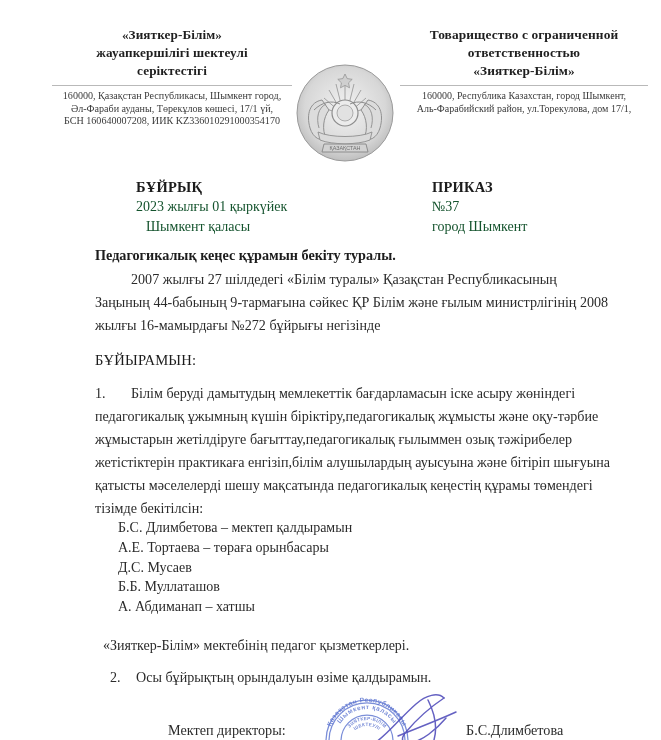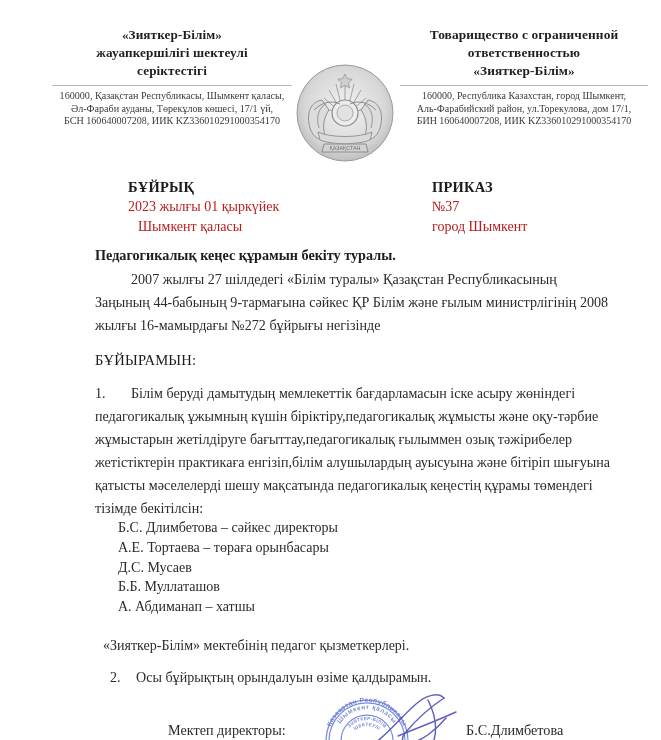--- a/index.html
+++ b/index.html
@@ -78,34 +78,34 @@
 
   
   .order-block {
     position: absolute;
     left: 0;
     top: 178px;
     width: 661px;
     height: 60px;
   }
   .ob-col { position: absolute; top: 0; }
-  .ob-left  { left: 128px; }
+  .ob-left  { left: 136px; }
   .ob-right { left: 432px; }
 
   .ob-head {
     font-weight: bold;
     font-size: 14.5px;
     line-height: 19px;
     color: #1c1c1c;
     letter-spacing: 0.2px;
   }
   .ob-line {
     font-size: 14px;
     line-height: 20px;
-    color: #b91c1c;
+    color: #14532d;
   }
   .ob-left .ob-line.indent { padding-left: 10px; }
 
   
   .subject {
     position: absolute;
     left: 95px;
     top: 245px;
     width: 520px;
     font-weight: bold;
@@ -234,37 +234,36 @@
   <div class="letterhead">
 
     <div class="lh-col lh-left">
       <div class="lh-title">
         <div>«Зияткер-Білім»</div>
         <div>жауапкершілігі шектеулі</div>
         <div>серіктестігі</div>
       </div>
       <div class="lh-rule"></div>
       <div class="lh-addr">
-        <div>160000, Қазақстан Республикасы, Шымкент қаласы,</div>
+        <div>160000, Қазақстан Республикасы, Шымкент город,</div>
         <div>Әл-Фараби ауданы, Төрекұлов көшесі, 17/1 үй,</div>
         <div>БСН 160640007208,  ИИК KZ336010291000354170</div>
       </div>
     </div>
 
     <div class="lh-col lh-right">
       <div class="lh-title">
         <div>Товарищество с ограниченной</div>
         <div>ответственностью</div>
         <div>«Зияткер-Білім»</div>
       </div>
       <div class="lh-rule"></div>
       <div class="lh-addr">
         <div>160000, Республика Казахстан, город Шымкент,</div>
         <div>Аль-Фарабийский район, ул.Торекулова, дом 17/1,</div>
-        <div>БИН 160640007208,  ИИК KZ336010291000354170</div>
       </div>
     </div>
 
     <div class="emblem">
       <svg viewBox="0 0 98 122" xmlns="http://www.w3.org/2000/svg">
         <defs>
           <radialGradient id="eg" cx="50%" cy="45%" r="60%">
             <stop offset="0%" stop-color="#f2f2f2"></stop>
             <stop offset="70%" stop-color="#d7d7d7"></stop>
             <stop offset="100%" stop-color="#b5b5b5"></stop>
@@ -324,21 +323,21 @@
   <div class="preamble">2007 жылғы 27 шілдедегі «Білім туралы» Қазақстан Республикасының Заңының 44-бабының 9-тармағына сәйкес ҚР Білім және ғылым министрлігінің 2008 жылғы 16-мамырдағы №272 бұйрығы негізінде</div>
 
   <div class="order-keyword">БҰЙЫРАМЫН:</div>
 
   <div class="clause1">
     <span class="cnum">1.</span>
     <span class="ctext">Білім беруді дамытудың мемлекеттік бағдарламасын іске асыру жөніндегі педагогикалық ұжымның күшін біріктіру,педагогикалық жұмысты және оқу-тәрбие жұмыстарын жетілдіруге бағыттау,педагогикалық ғылыммен озық тәжірибелер жетістіктерін практикаға енгізіп,білім алушылардың ауысуына және бітіріп шығуына қатысты мәселелерді шешу мақсатында педагогикалық кеңестің құрамы төмендегі тізімде бекітілсін:</span>
   </div>
 
   <div class="members">
-    <div class="mrow">Б.С. Длимбетова  – сәйкес директоры</div>
+    <div class="mrow">Б.С. Длимбетова  – мектеп қалдырамын</div>
     <div class="mrow">А.Е. Тортаева  – төраға орынбасары</div>
     <div class="mrow">Д.С. Мусаев</div>
     <div class="mrow">Б.Б. Муллаташов</div>
     <div class="mrow">А. Абдиманап  – хатшы</div>
   </div>
 
   <div class="members-note">«Зияткер-Білім» мектебінің  педагог қызметкерлері.</div>
 
   <div class="clause2">
     <span class="cnum">2.</span><span>Осы бұйрықтың орындалуын өзіме қалдырамын.</span>

